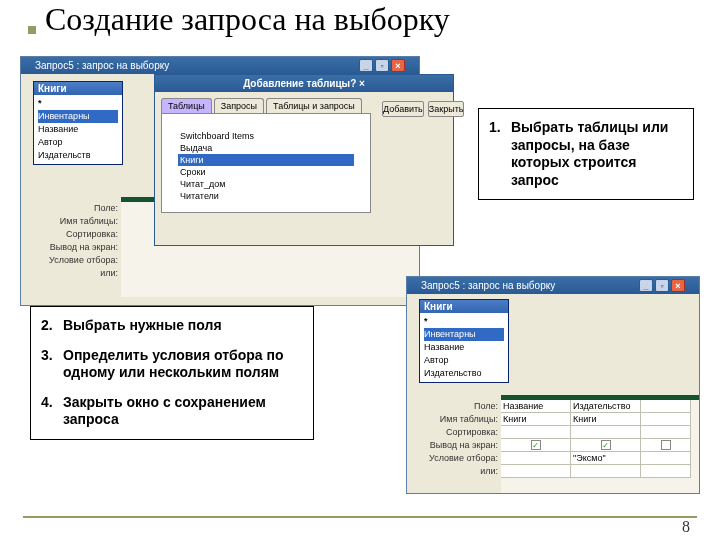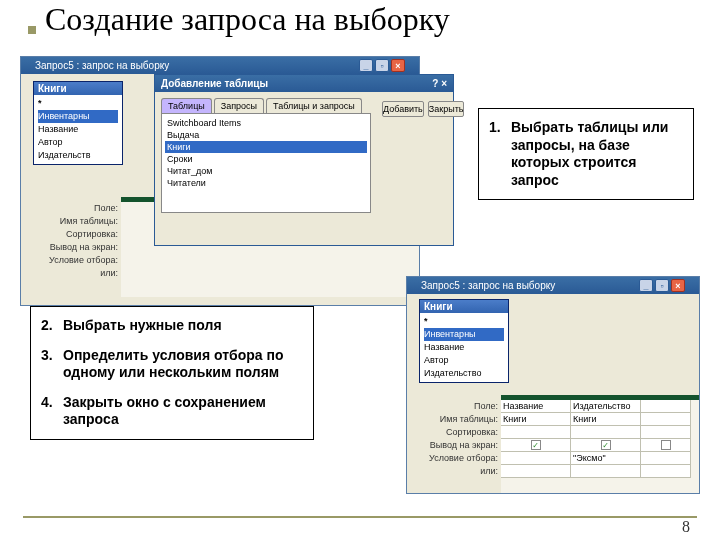--- a/index.html
+++ b/index.html
@@ -21,25 +21,25 @@
   .tbl-box .body .star { font-weight:bold; }
 
   .grid-area { position:absolute; left:0; right:0; background:#f5f3ea; border-top:5px solid #14532d; }
   .grid-labels { position:absolute; right:100%; top:0; text-align:right; font-size:9px; line-height:13px; padding-right:3px; white-space:nowrap; color:#333; }
   .grid-cols { display:flex; }
   .grid-col { min-width:70px; border-right:1px solid #c0c0b0; }
   .grid-col .cell { height:13px; border-bottom:1px solid #c0c0b0; background:#fff; font-size:9px; padding:0 2px; display:flex;align-items:center; }
   .grid-col .cell .chk { margin:0 auto; font-size:8px; border:1px solid #888; width:10px;height:10px;display:flex;align-items:center;justify-content:center;color:#2a8a2a;}
 
   .dlg { position:absolute; border:1px solid #2a5a95; background:#ece9d8; font-size:10px; }
-  .dlg .dlg-title { background: linear-gradient(#3a6ea5,#2a5a95); color:#fff; padding:3px 6px; display:flex;justify-content:space-between;align-items:center;font-size:10px;font-weight:bold;}
+  .dlg .dlg-title { background: linear-gradient(#3a6ea5,#2a5a95); color:#fff; padding:3px 6px; display:flex;justify-content:center;align-items:center;font-size:10px;font-weight:bold;}
   .dlg .tabs { display:flex; padding:6px 6px 0 6px; gap:2px; font-size:9px; }
   .dlg .tab { border:1px solid #888; border-bottom:none; padding:2px 6px; background:#ece9d8; border-radius:3px 3px 0 0; cursor:pointer; }
   .dlg .tab.active { background:#c4b5fd; }
-  .dlg .list { margin:0 12px 6px 6px; background:#fff; border:1px solid #888; height:100px; font-size:9px; padding:3px; overflow:hidden; }
+  .dlg .list { margin:0 12px 6px 6px; background:#fff; border:1px solid #888; height:100px; font-size:9px; padding:16px; overflow:hidden; }
   .dlg .list .item { padding:1px 2px; }
   .dlg .list .item.sel { background:#316ac5; color:#fff; }
   .dlg .btns { position:absolute; top:26px; right:6px; width:65px; display:flex; flex-direction:row; gap:4px; }
   .dlg .btn { border:1px solid #888; background:#ece9d8; font-size:9px; padding:2px 0; text-align:center; border-radius:2px; cursor:pointer; }
 
   .callout { position:absolute; border:1px solid #000; background:#fff; padding:6px 10px; font-family:Arial,sans-serif; font-size:14px; font-weight:bold; line-height:1.25; }
   .callout .num-item { display:flex; gap:8px; margin:4px 0; }
   .callout .num { min-width:14px; }
 </style>
 </head>

